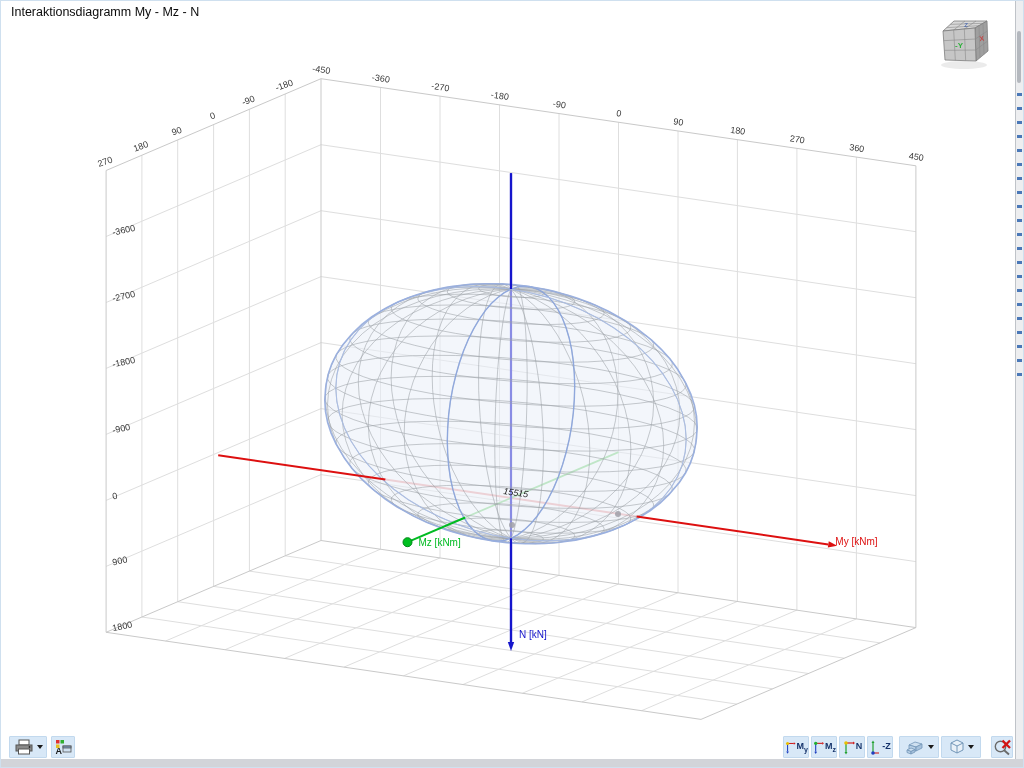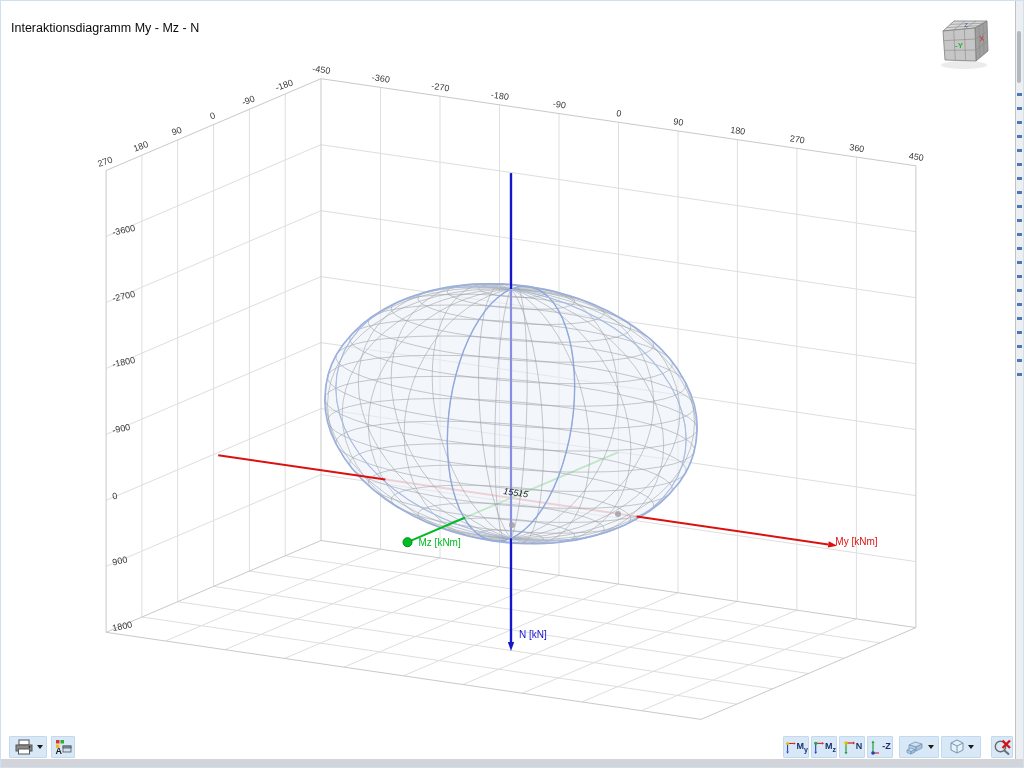--- a/index.html
+++ b/index.html
@@ -1,19 +1,19 @@
 <!DOCTYPE html>
 <html><head>
 <meta charset="utf-8">
 <style>
   html,body{margin:0;padding:0;background:#fff;}
   #app{position:relative;width:1024px;height:768px;background:#ffffff;overflow:hidden;
        font-family:"Liberation Sans",sans-serif;border:1px solid #cfe0ef;box-sizing:border-box;}
   #chart-svg{position:absolute;left:0;top:0;}
-  #panel-title{position:absolute;left:10px;top:20px;font-size:12.5px;color:#0a0a0a;}
+  #panel-title{position:absolute;left:10px;top:4px;font-size:12.5px;color:#0a0a0a;}
   #nav-cube{position:absolute;top:14px;right:26px;cursor:pointer;}
   
   #toolbar{position:absolute;left:0;right:0;top:734px;height:25px;}
   .tgroup{position:absolute;top:1px;display:flex;align-items:center;}
   .tg-left{left:8px;gap:4px;}
   .tg-right{right:10px;gap:2px;}
   .tbtn{display:flex;align-items:center;justify-content:center;gap:1px;height:22px;
         background:#d8e8f7;border:1px solid #c2d9ee;border-radius:1px;cursor:pointer;box-sizing:border-box;}
   .w38{width:38px;} .w24{width:24px;} .w26{width:26px;} .w40{width:40px;} .w22{width:22px;}
   .drop-arrow{width:0;height:0;border-left:3.5px solid transparent;border-right:3.5px solid transparent;

